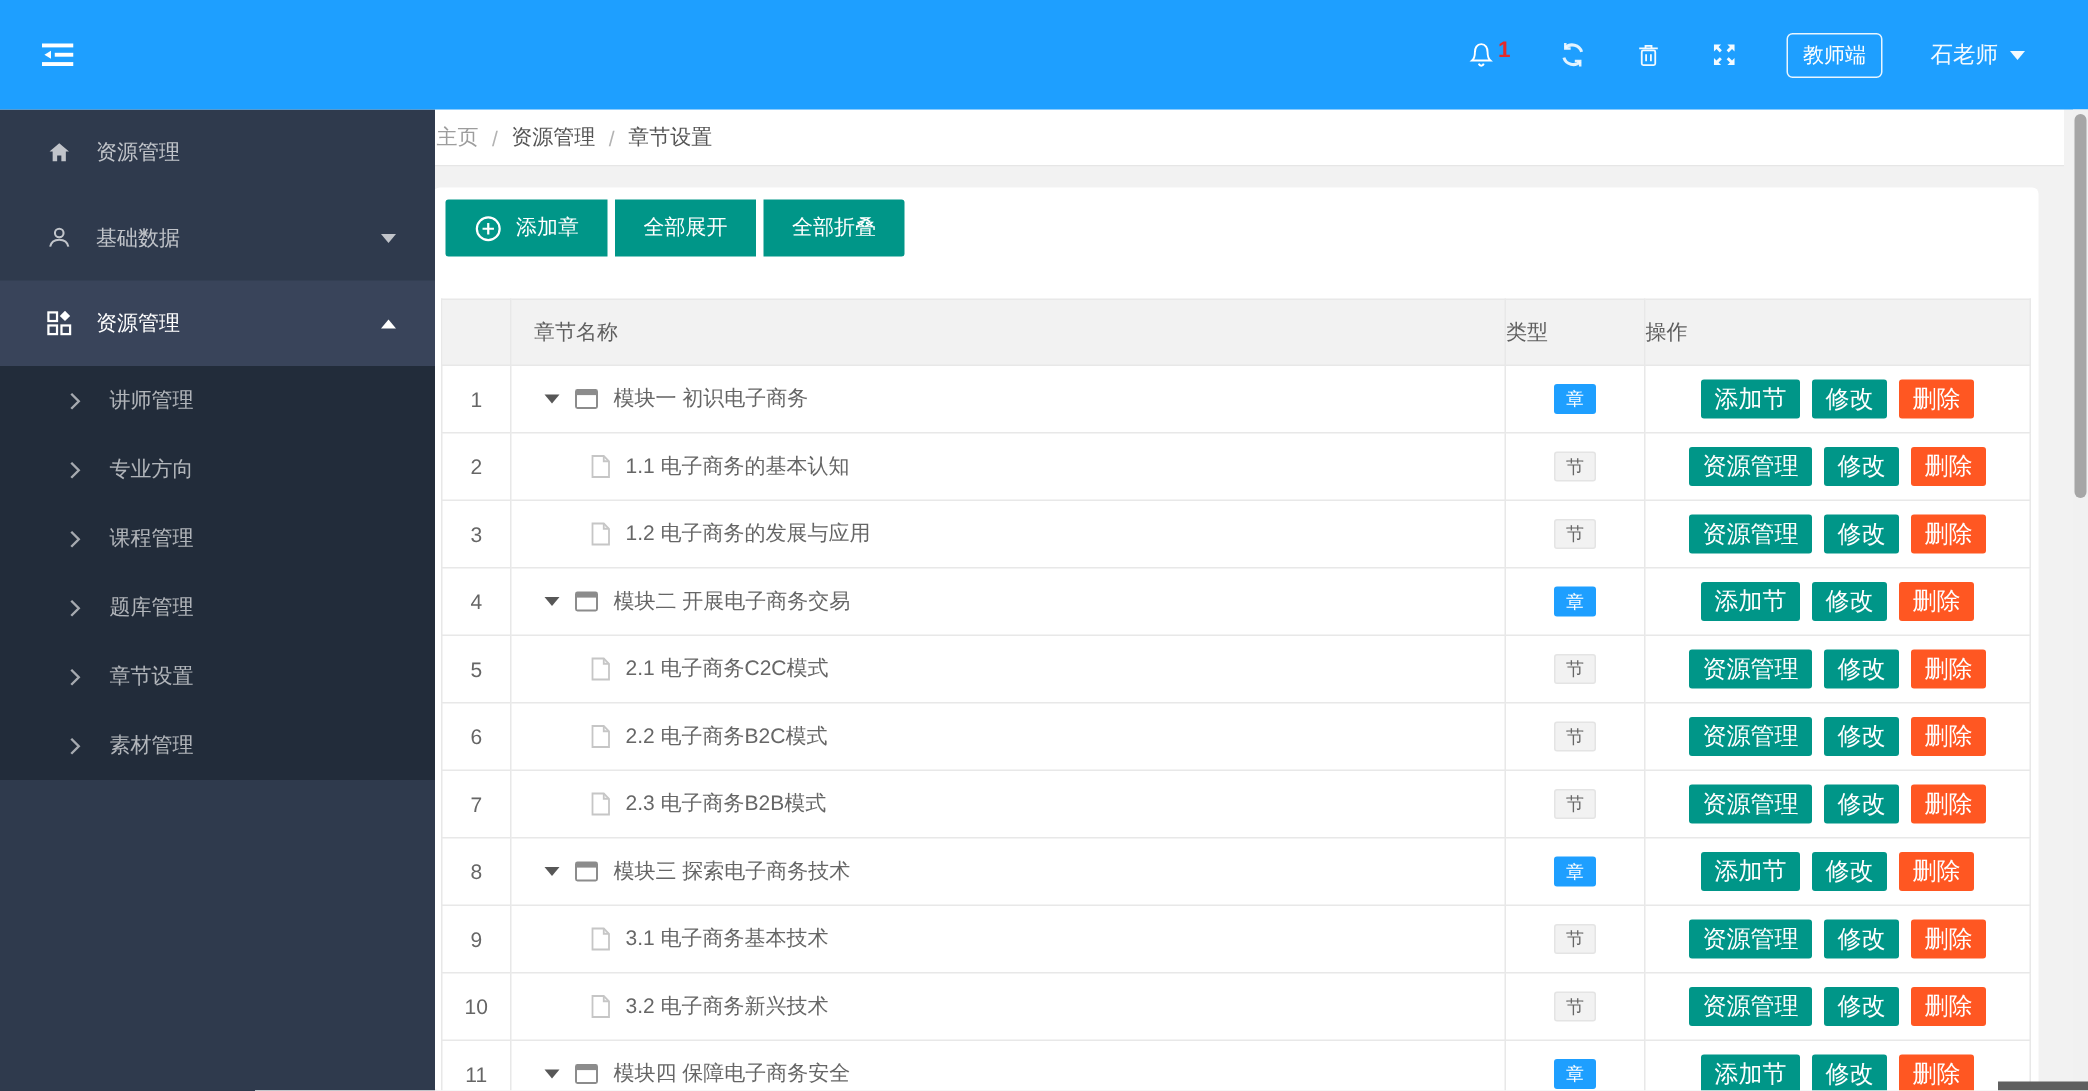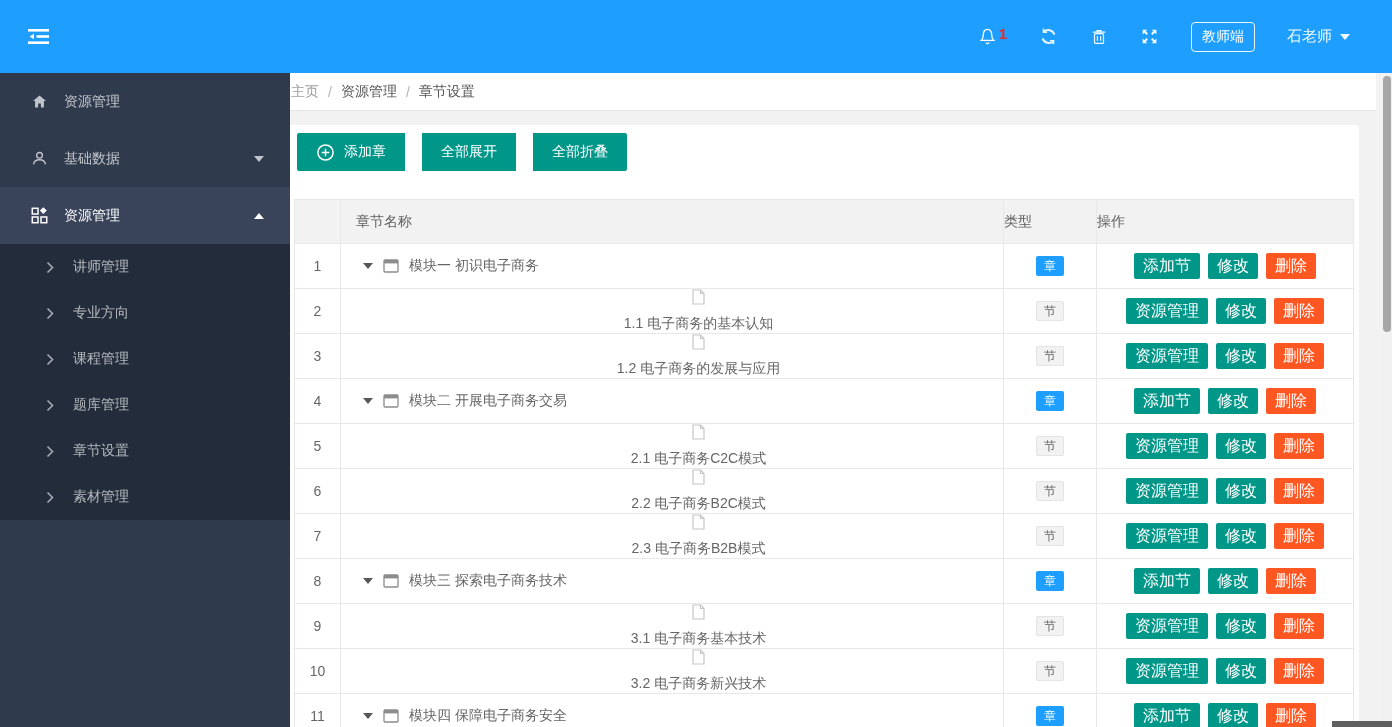--- a/index.html
+++ b/index.html
@@ -39,37 +39,37 @@
   
   .main { position:absolute; left:274px; top:73px; width:1102px; height:654px; }
   .breadcrumb-bar { height:38px; background:#fff; border-bottom:1px solid #e6e6e6; display:flex; align-items:center;
     padding-left:17px; font-size:14px; }
   .crumb-home { color:#9d9d9d; cursor:pointer; }
   .crumb { color:#555; }
   .crumb-sep { color:#b3b3b3; margin:0 9px; }
   .content { padding:14px 17px 0 15px; }
   .card { background:#fff; border-radius:4px; padding:8px 5px 0 5px; height:602px; overflow:hidden; }
 
-  .toolbar { display:flex; gap:17px; margin-left:3px; }
+  .toolbar { display:flex; gap:5px; margin-left:3px; }
   .tb-btn { background:#009688; color:#fff; border:none; height:38px; padding:0 19px; font-size:14px;
     display:flex; align-items:center; gap:9px; cursor:pointer; }
   .tb-btn:first-child { border-radius:2px 0 0 2px; }
   .tb-btn:last-child { border-radius:0 2px 2px 0; }
 
   table { width:100%; border-collapse:collapse; margin-top:28px; font-size:14px; color:#666; table-layout:fixed; }
   th, td { border:1px solid #e8e8e8; height:44px; }
   tbody td { height:45px; }
   thead th { background:#f2f2f2; font-weight:normal; color:#5f5f5f; text-align:left; }
   thead th.name-h { text-align:left; padding-left:15px; }
   td.idx { text-align:center; color:#666; }
   td.type-c { text-align:center; }
   td.ops-c { text-align:center; white-space:nowrap; }
   .tree-cell { display:flex; align-items:center; gap:10px; }
   .tree-cell.chapter { padding-left:22px; }
-  .tree-cell.section { padding-left:53px;flex-direction:column; }
+  .tree-cell.section { padding-left:53px; }
   .tri-down { width:0; height:0; border:5px solid transparent; border-top:6px solid #575757; margin-top:5px; cursor:pointer; flex:0 0 auto; }
   .badge { display:inline-block; font-size:12px; line-height:1; border-radius:2px; padding:4px 8px; }
   .badge.chapter { background:#1E9FFF; color:#fff; }
   .badge.section { background:#f2f2f2; color:#666; border:1px solid #e4e4e4; padding:3px 7px; }
   .op-btn { color:#fff; border:none; border-radius:2px; height:26px; padding:0 9px; font-size:16px;
     margin:0 4px; cursor:pointer; vertical-align:middle; }
 
   
   .v-scroll { position:absolute; right:0; top:73px; width:10px; height:654px; background:#f1f1f1; z-index:30; }
   .v-thumb { position:absolute; top:3px; left:1px; width:8px; height:256px; background:#a6a6a6; border-radius:4px; cursor:pointer; }

